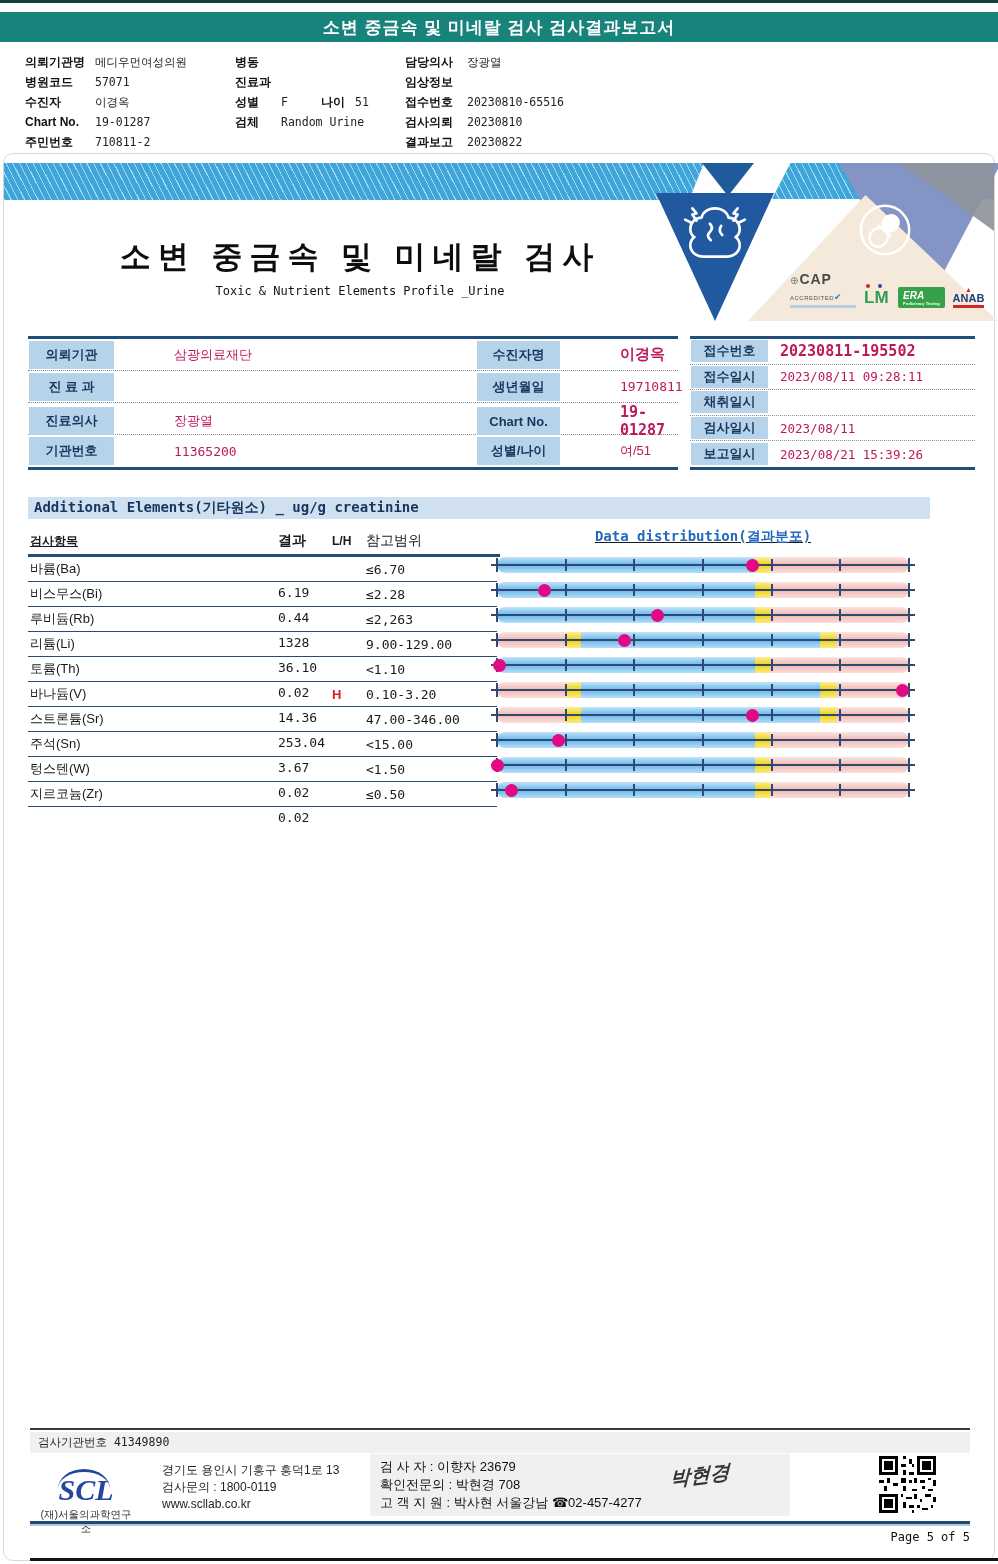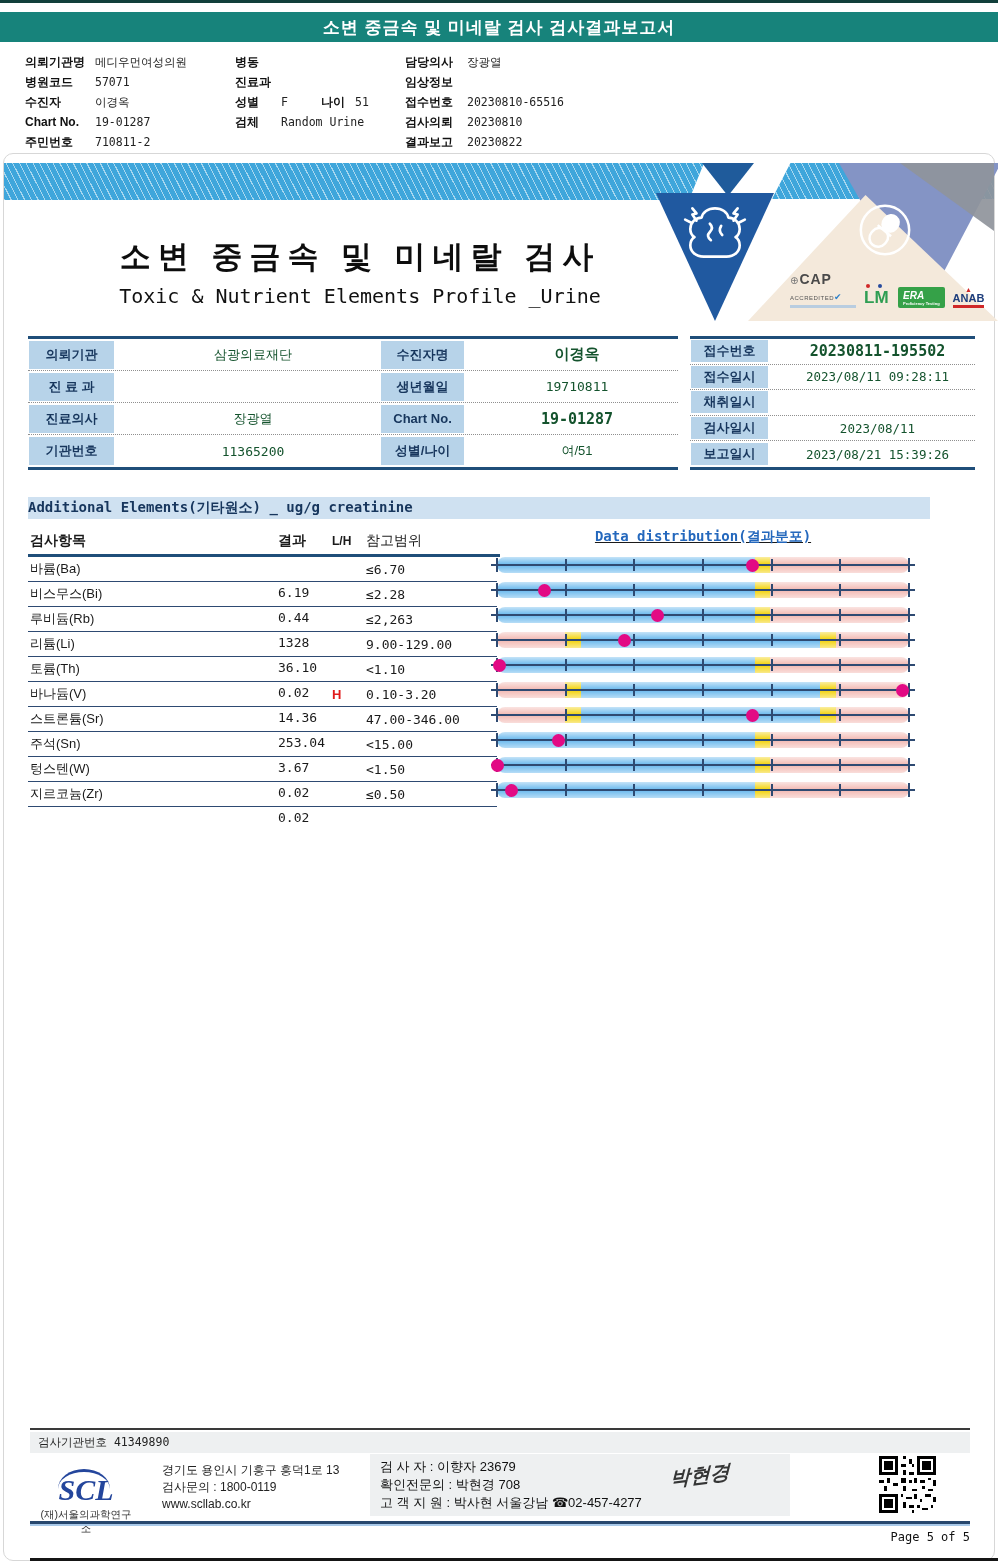--- a/index.html
+++ b/index.html
@@ -70,53 +70,53 @@
     padding:3px 5px 2px; border-radius:2px; }
   .logo-era .era-sub { display:block; font-size:4px; font-style:normal; }
   .logo-anab { color:#1d3d7c; font-weight:bold; font-size:11px; text-align:center; line-height:1; }
   .logo-anab .flame { color:#d02828; font-size:7px; display:block; }
   .logo-anab .bar { height:3px; background:#d02828; margin-top:1px; }
 
   
   .hero-title { position:absolute; top:236px; left:0; width:720px; text-align:center;
     font-size:31px; font-weight:bold; letter-spacing:7px; color:#0d0d0d; }
   .hero-sub { position:absolute; top:284px; left:0; width:720px; text-align:center;
-    font-family:"DejaVu Sans Mono",monospace; font-size:20px; color:#111; letter-spacing:0; }
+    font-family:"DejaVu Sans Mono",monospace; font-size:12px; color:#111; letter-spacing:0; }
 
   
   .info-left { position:absolute; top:336px; left:28px; width:650px;
     border-top:3px solid #1f4e79; border-bottom:3px solid #1f4e79; }
   .il-row { display:grid; grid-template-columns:88px 264px 86px 1fr; height:32px;
-    border-bottom:1px dotted #8f8f8f; align-items:center; }
+    border-bottom:1px dotted #8f8f8f; align-items:center;gap:48px; }
   .il-row:last-child { border-bottom:none; }
   .lbl { background:#b7d3e9; color:#17365d; font-weight:bold; font-size:13px; height:28px;
     margin:1px 2px 1px 1px; display:flex; align-items:center; justify-content:center; }
-  .val { padding-left:10px; font-size:13px; color:#14532d;text-align:center; }
+  .val { padding-left:10px; font-size:13px; color:#be185d; }
   .val.big { font-size:15px; font-weight:bold; }
   .info-right { position:absolute; top:336px; left:690px; width:285px;
     border-top:3px solid #1f4e79; border-bottom:3px solid #1f4e79; }
   .ir-row { display:grid; grid-template-columns:80px 1fr; height:25.6px;
     border-bottom:1px dotted #8f8f8f; align-items:center; }
   .ir-row:last-child { border-bottom:none; }
   .ir-row .lbl { height:22px; }
   .ir-row .val { font-size:12.5px; }
   .ir-row .val.big { font-size:15px; }
 
   
   .section-bar { position:absolute; top:497px; left:28px; width:902px; height:22px;
-    background:#cfe1f1; display:flex; align-items:center; }
+    background:#cfe1f1; display:flex; align-items:center; padding-left:6px; }
   .section-bar span { color:#17365d; font-weight:bold; font-size:14px;
     font-family:"DejaVu Sans Mono","DejaVu Sans",monospace; }
 
   
   .results { position:absolute; top:528px; left:28px; width:894px; }
   .r-head { display:flex; align-items:center; height:26px; }
   .r-left { width:469px; display:flex; align-items:center; height:100%; }
   .r-zone { width:412px; position:relative; height:100%; display:flex; align-items:flex-start;text-decoration:underline; }
-  .h-item { width:242px; font-weight:bold; font-size:14px; padding-left:2px; }
+  .h-item { width:242px; font-weight:bold; font-size:12px; padding-left:2px;text-decoration:underline; }
   .h-result { width:62px; font-weight:bold; font-size:14px; padding-left:8px; }
   .h-flag { width:34px; font-weight:bold; font-size:12px; }
   .h-range { flex:1; font-weight:normal; font-size:14px; }
   .h-dist { width:100%; text-align:center; color:#2468bd; font-weight:bold; font-size:14px;
     font-family:"DejaVu Sans Mono","DejaVu Sans",monospace; }
   .r-head-rule { width:472px; height:3px; background:#1f4e79; }
   .r-row { display:flex; height:25px; }
   .r-row .r-left { border-bottom:1.5px solid #2e4a72; }
   .c-item { width:242px; font-size:13px; padding-left:2px; }
   .c-result { width:62px; font-size:13px; padding-left:8px; font-family:"DejaVu Sans Mono",monospace;margin-top:46px; }

